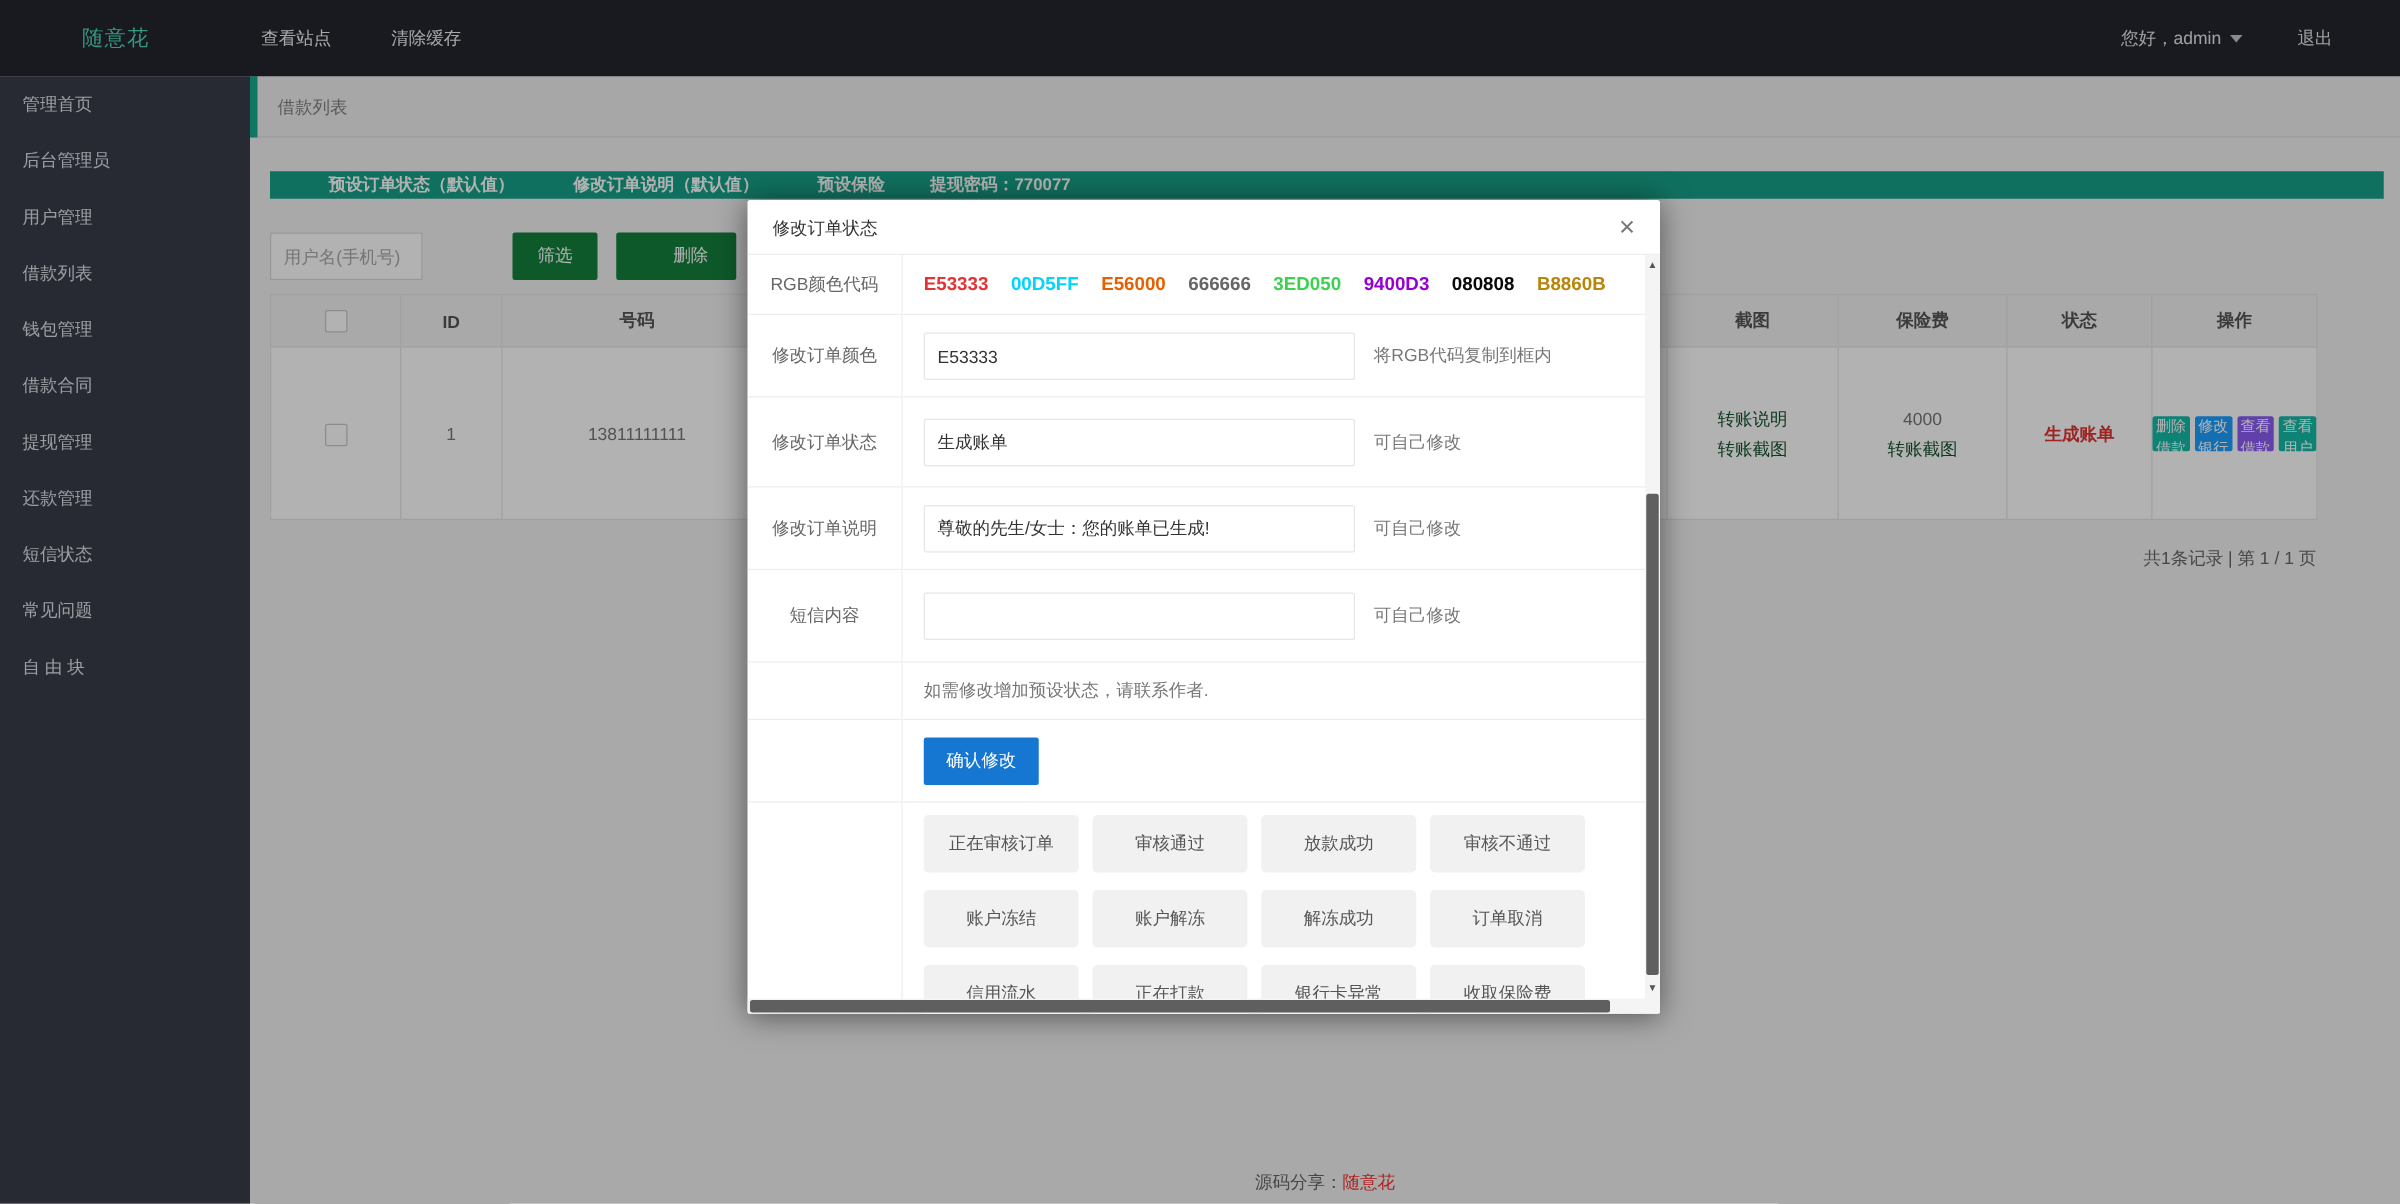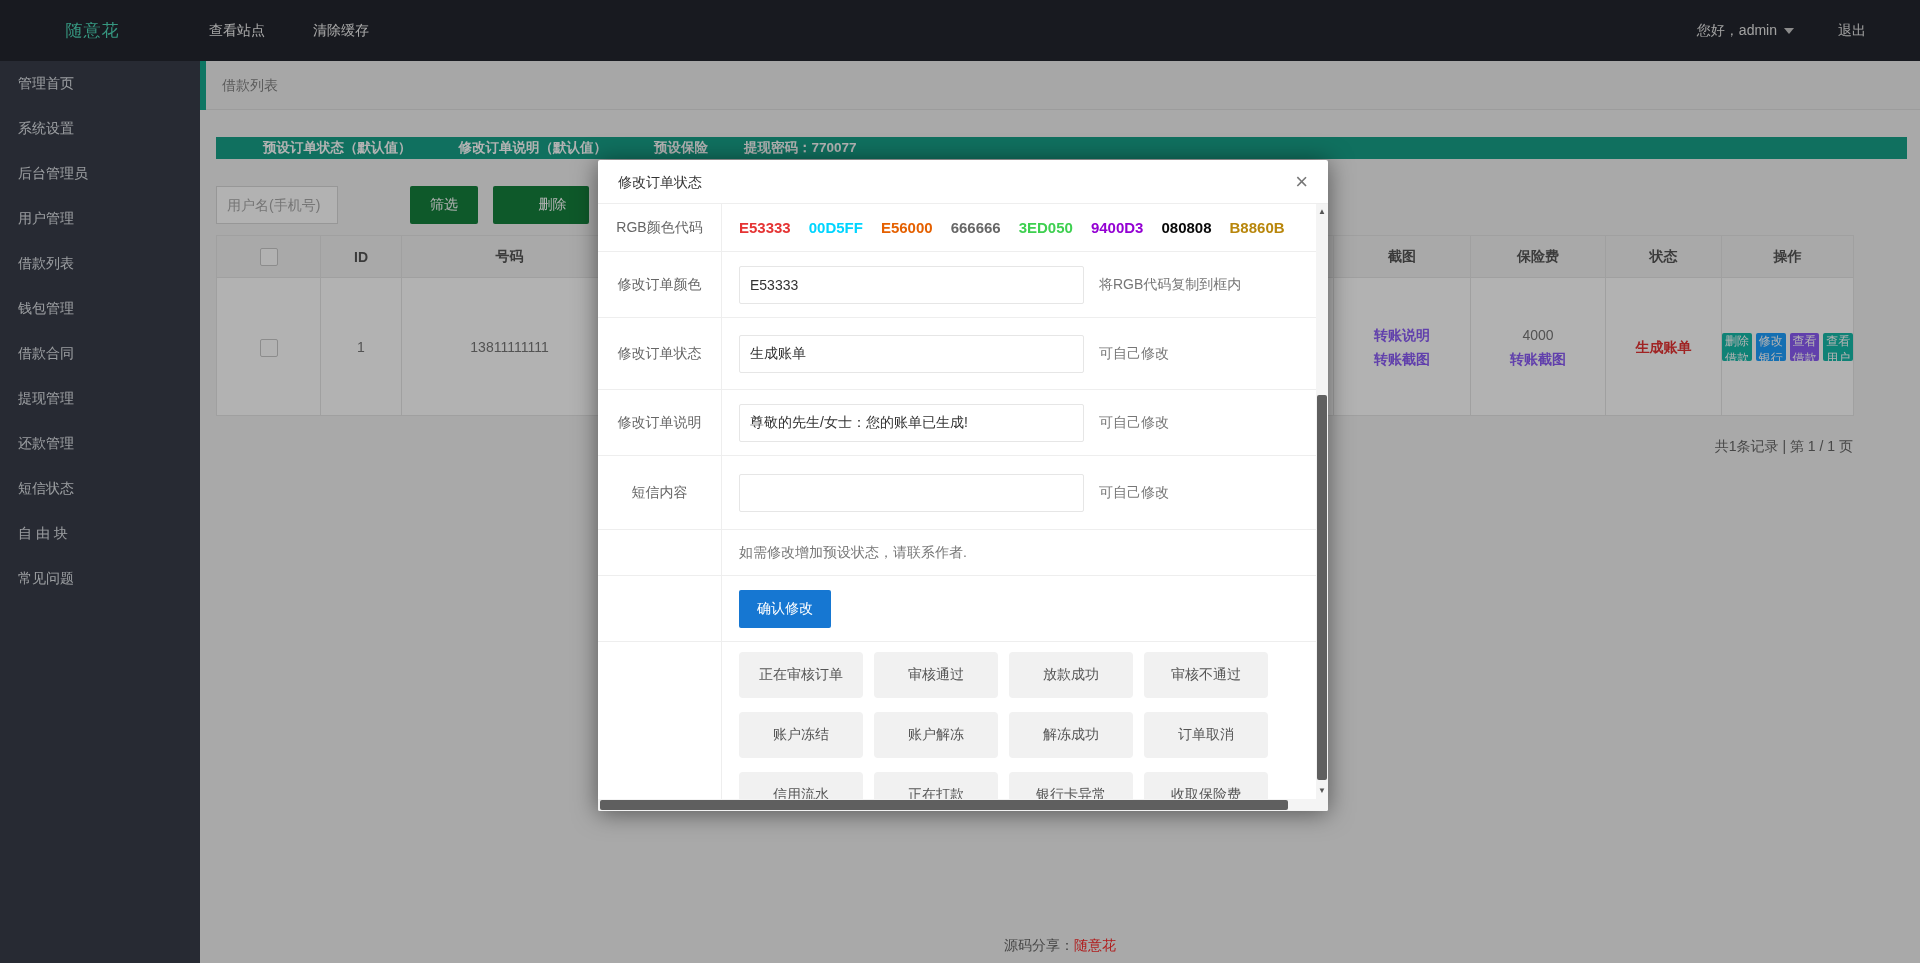--- a/index.html
+++ b/index.html
@@ -35,21 +35,21 @@
   .search-input::placeholder { color:#A9A9A9; }
   .btn { border:none; height:38px; border-radius:2px; color:#fff; font-size:14px; cursor:pointer; font-family:inherit; }
   .btn-filter { width:68px; background:#15803d; margin-left:72px; }
   .btn-delete { width:96px; background:#15803d; margin-left:15px;padding-left:23px; }
 
   table.grid { margin-top:11px; width:1637px; border-collapse:collapse; table-layout:fixed; background:#FFFFFF; }
   table.grid th, table.grid td { border:1px solid #E6E6E6; text-align:center; vertical-align:middle; color:#777; }
   table.grid thead th { height:42px; background:#F2F2F2; color:#555; font-weight:bold; font-size:14px; }
   table.grid tbody td { height:138px; font-size:14px; line-height:24px; }
   .checkbox { display:inline-block; width:18px; height:18px; background:#FFFFFF; border:1px solid #C9C9C9; border-radius:2px; vertical-align:middle; cursor:pointer; }
-  .cell-link { display:block; color:#8b5cf6; cursor:pointer;font-weight:bold; }
+  .cell-link { display:block; color:#14532d; cursor:pointer; }
   .status-text { font-weight:bold; }
   .op-stack { display:flex; flex-direction:row; align-items:center; gap:4px; }
   .op-btn { width:84px; height:28px; border:none; border-radius:2px; color:#fff; font-size:12px; cursor:pointer; font-family:inherit; }
 
   .pagination { width:1637px; margin-top:22px; text-align:right; color:#666; font-size:14px; }
 
   .footer { position:absolute; left:0; bottom:8px; width:1720px; text-align:center; color:#666; font-size:14px; }
   .footer .brand { cursor:pointer; }
 
   
@@ -94,31 +94,30 @@
   <div class="nav-spacer"></div>
   <div class="nav-user">
     <span>您好，admin</span>
     <span class="caret"></span>
   </div>
   <div class="nav-logout">退出</div>
 </div>
 
 <div class="sidebar">
   <div class="side-item">管理首页</div>
-  <div class="side-item">系统设置</div>
   <div class="side-item">后台管理员</div>
   <div class="side-item">用户管理</div>
   <div class="side-item">借款列表</div>
   <div class="side-item">钱包管理</div>
   <div class="side-item">借款合同</div>
   <div class="side-item">提现管理</div>
   <div class="side-item">还款管理</div>
   <div class="side-item">短信状态</div>
+  <div class="side-item">常见问题</div>
   <div class="side-item">自 由 块</div>
-  <div class="side-item">常见问题</div>
 </div>
 
 <div class="main">
   <div class="page-strip">
     <div class="accent"></div>
     <div class="breadcrumb-text">借款列表</div>
   </div>
 
   <div class="content">
     <div class="preset-bar" style="background: rgb(23, 161, 137);">

